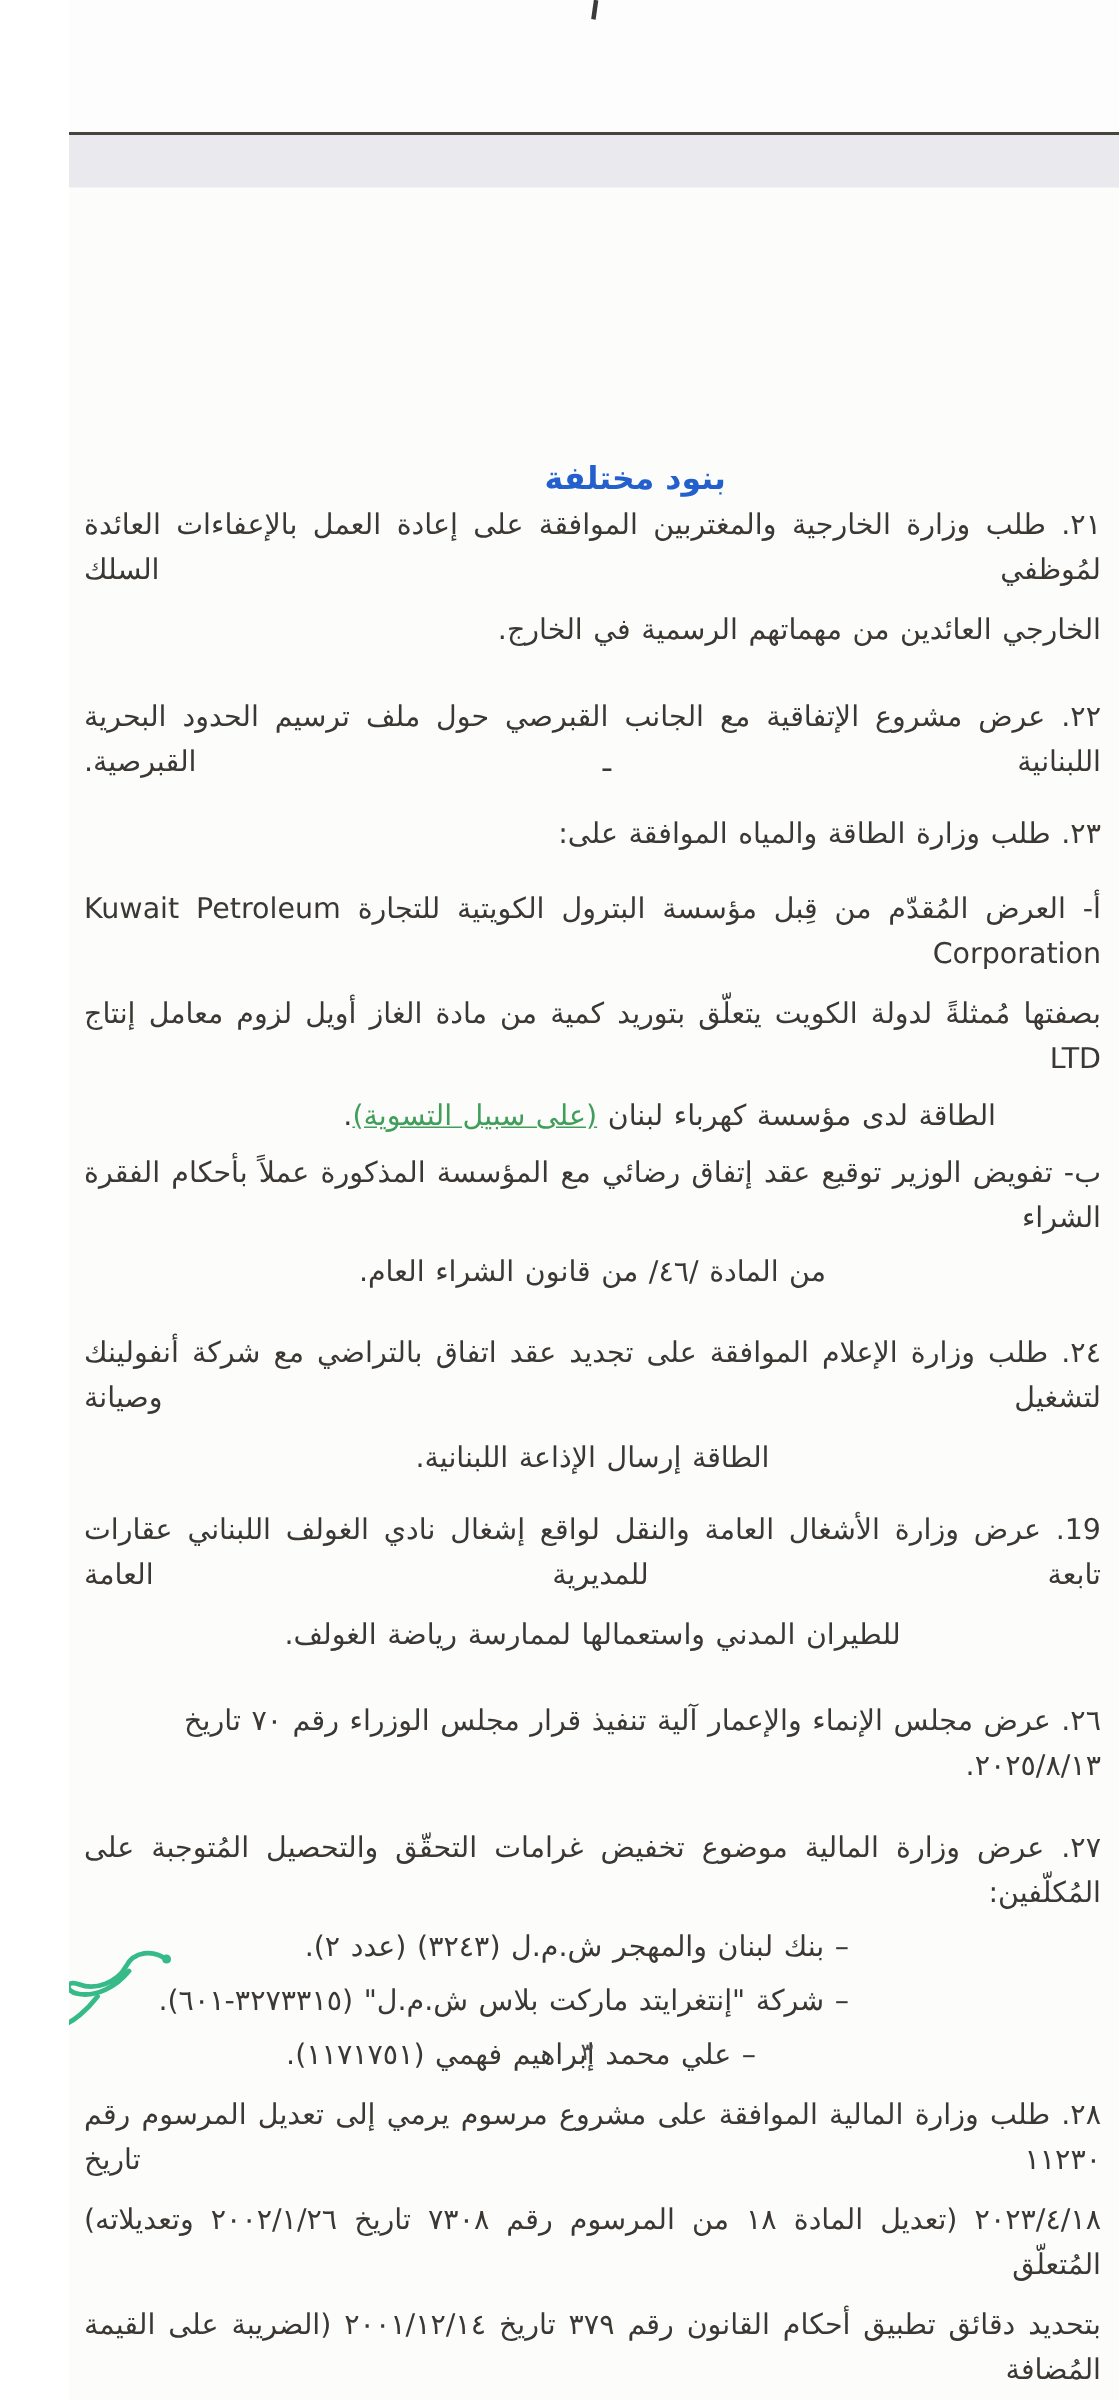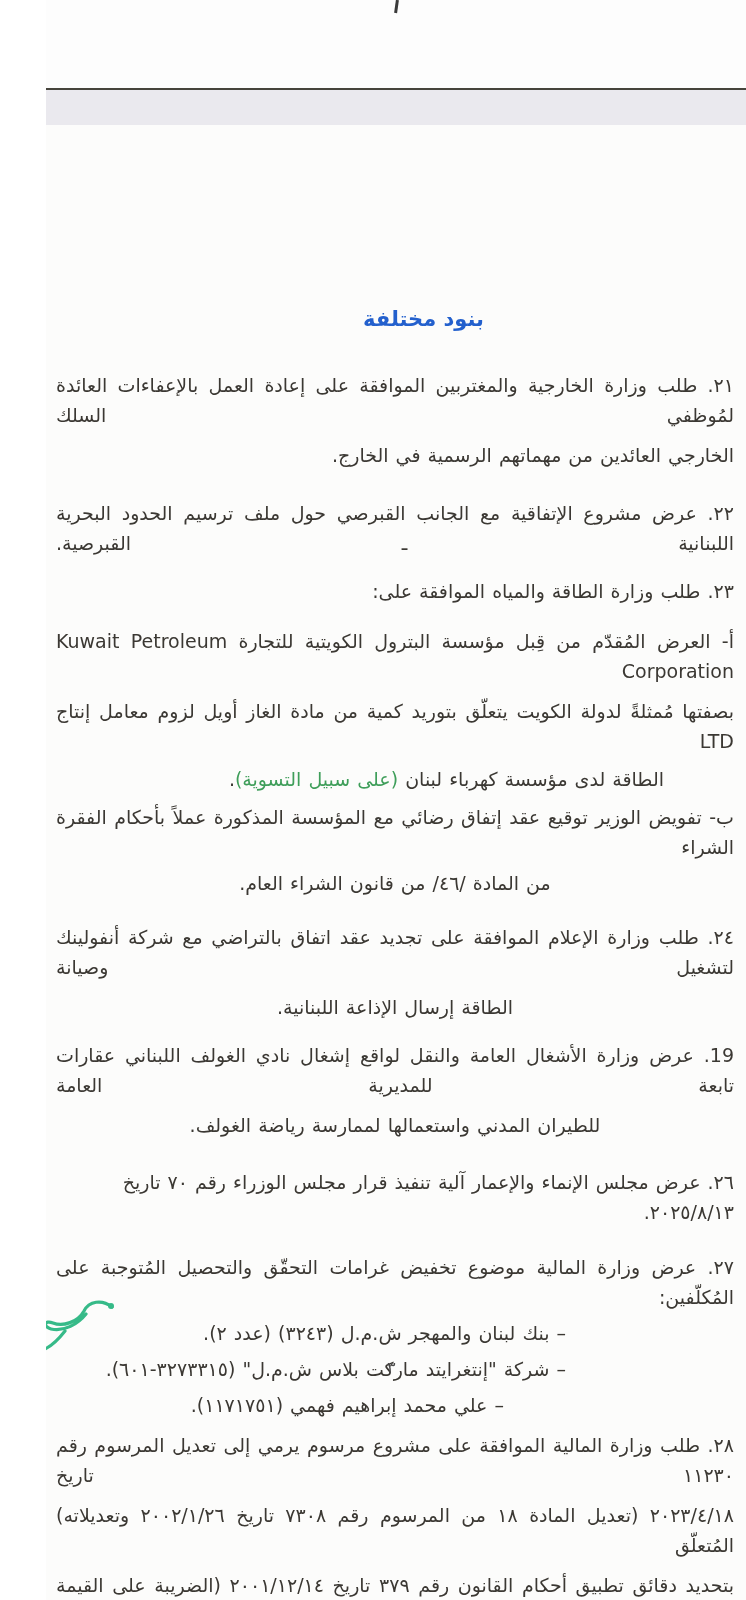--- a/index.html
+++ b/index.html
@@ -17,27 +17,27 @@
   }
   .top-strip{height:88px; background:#fdfdfd;}
   .scan-band{height:35px; background:var(--band); border-top:2px solid var(--band-edge);}
   .scan-tick{position:absolute; left:349px; top:0; width:3px; height:13px; background:#3a3a3a; transform:rotate(8deg);}
   .doc-title{
     margin-top:178px; line-height:32px; font-size:21px; font-weight:bold;
     color:var(--title-blue); text-align:center; padding-left:55px;
   }
   .content{padding:0 12px 0 10px;}
   .line{font-size:19px; line-height:30px; text-align:right; word-spacing:1px;}
-  .green{color:var(--green);}
+  .green{color:var(--green);text-decoration:underline;}
   
   #b21-l1,#b22,#b23a-l1,#b23a-l2,#b23b-l1,#b24-l1,#b25-l1,#b27-head,#b28-l1,#b28-l2,#b28-l3{
     text-align:justify; text-align-last:justify;
   }
   
-  #b21-l1{margin-top:35px;}
+  #b21-l1{}
   #b21-l2{margin-top:10px; padding-left:25px;}
   #b22{margin-top:28px;}
   #b23-head{margin-top:18px;}
   #b23a-l1{margin-top:20px;}
   #b23a-l2{margin-top:10px;}
   #b23a-l3{margin-top:8px; padding-right:70px;}
   #b23b-l1{margin-top:8px;}
   #b23b-l2{margin-top:6px; text-align:center;}
   #b24-l1{margin-top:24px;}
   #b24-l2{margin-top:10px; text-align:center;}

